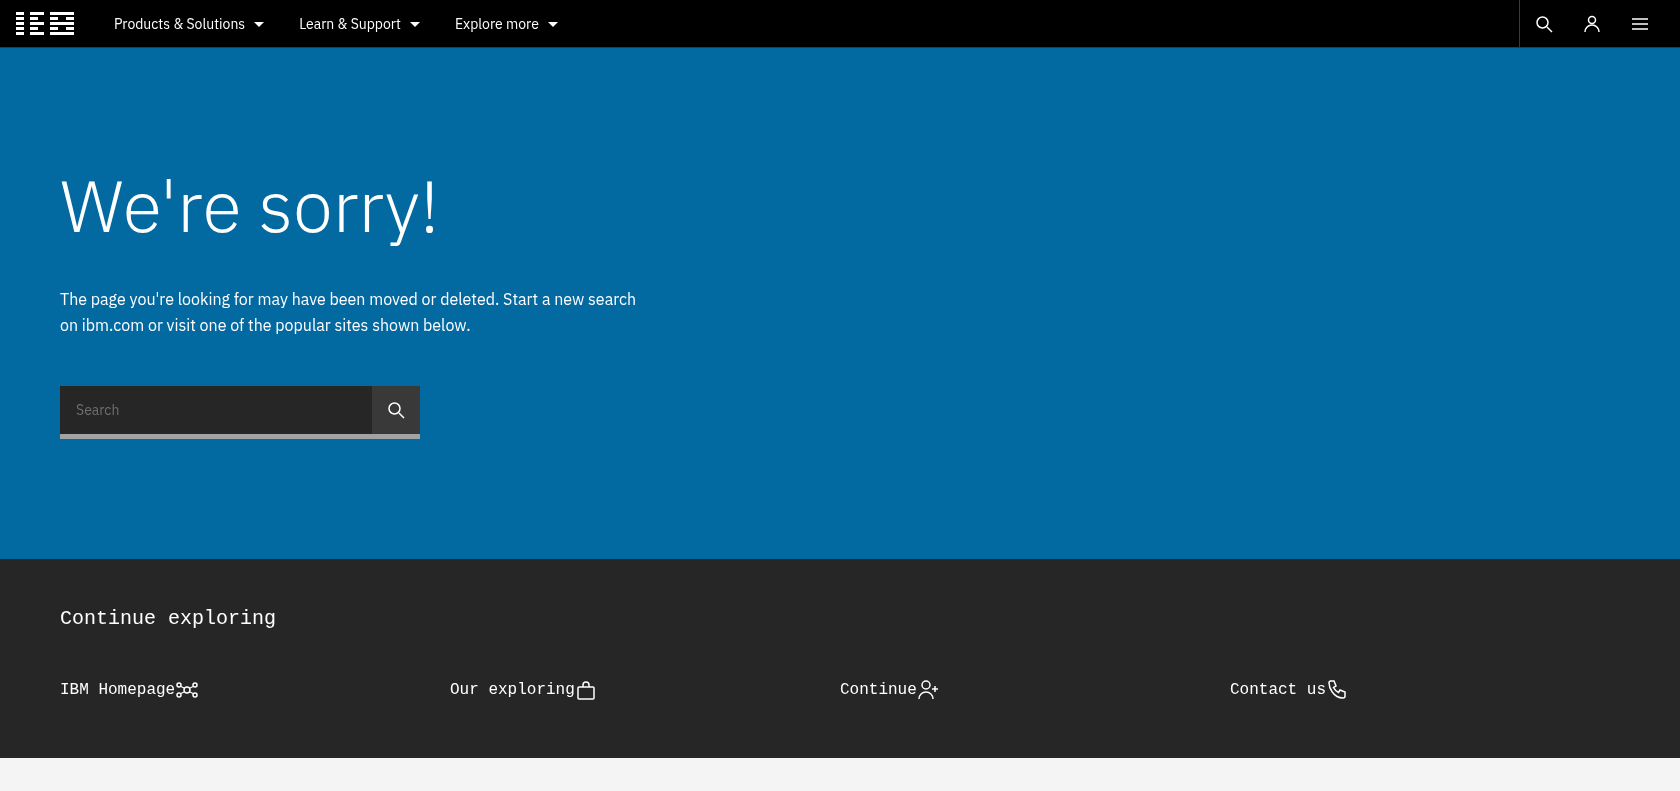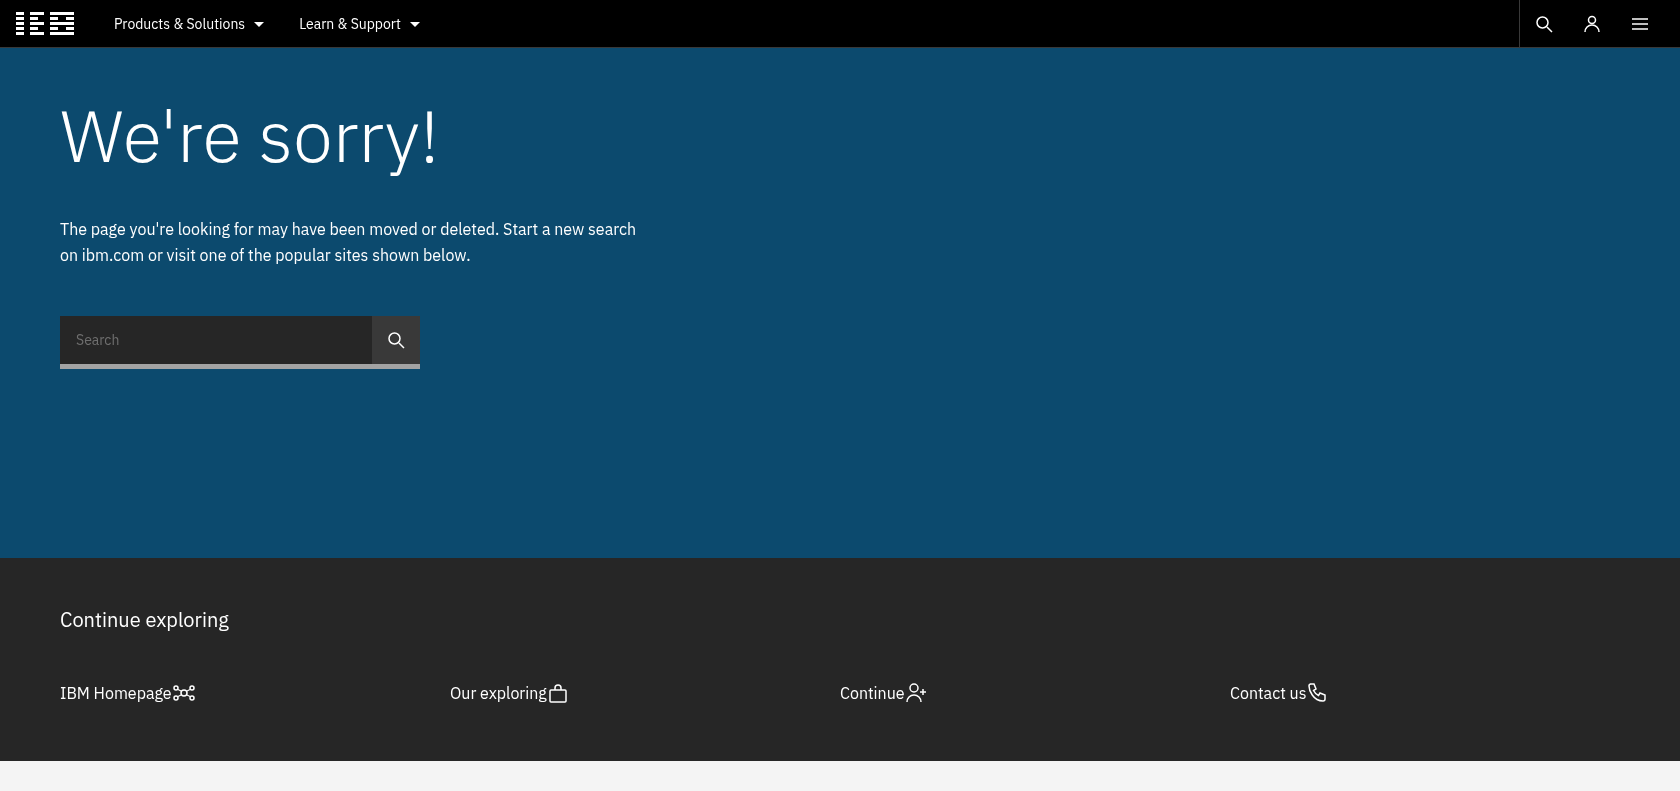--- a/index.html
+++ b/index.html
@@ -80,22 +80,22 @@
       align-items: center;
       justify-content: center;
       cursor: pointer;
       border: none;
       background: none;
       color: #fff;
     }
 
     
     .main-content {
-      background: #0c4a6e;
-      padding: 48px 60px 120px 60px;
+      background: #0369a1;
+      padding: 118px 60px 120px 60px;
       min-height: 510px;
     }
 
     .error-title {
       font-size: 72px;
       font-weight: 300;
       color: #fff;
       margin-bottom: 32px;
       line-height: 1.1;
     }
@@ -144,20 +144,21 @@
       border: none;
       cursor: pointer;
       color: #fff;
       flex-shrink: 0;
     }
 
     
     .continue-section {
       background: #262626;
       padding: 48px 60px;
+      font-family: Liberation Mono, monospace;
     }
 
     .continue-title {
       font-size: 20px;
       font-weight: 400;
       color: #fff;
       margin-bottom: 40px;
     }
 
     .explore-links {
@@ -254,20 +255,26 @@
       </button>
 
 
       <button class="nav-item">
         <span>Learn &amp; Support</span>
         <svg class="chevron-icon" viewBox="0 0 16 16">
           <path d="M8 11L3 6h10z" fill="#fff"></path>
         </svg>
       </button>
 
+      <button class="nav-item">
+        <span>Explore more</span>
+        <svg class="chevron-icon" viewBox="0 0 16 16">
+          <path d="M8 11L3 6h10z" fill="#fff"></path>
+        </svg>
+      </button>
     </div>
 
     <div class="nav-divider"></div>
 
     <div class="navbar-right">
       <button class="nav-icon-btn">
         <svg class="search-icon-svg" viewBox="0 0 20 20">
           <circle cx="8.5" cy="8.5" r="5.5" stroke="#fff" stroke-width="1.5" fill="none"></circle>
           <line x1="13" y1="13" x2="18" y2="18" stroke="#fff" stroke-width="1.5"></line>
         </svg>

